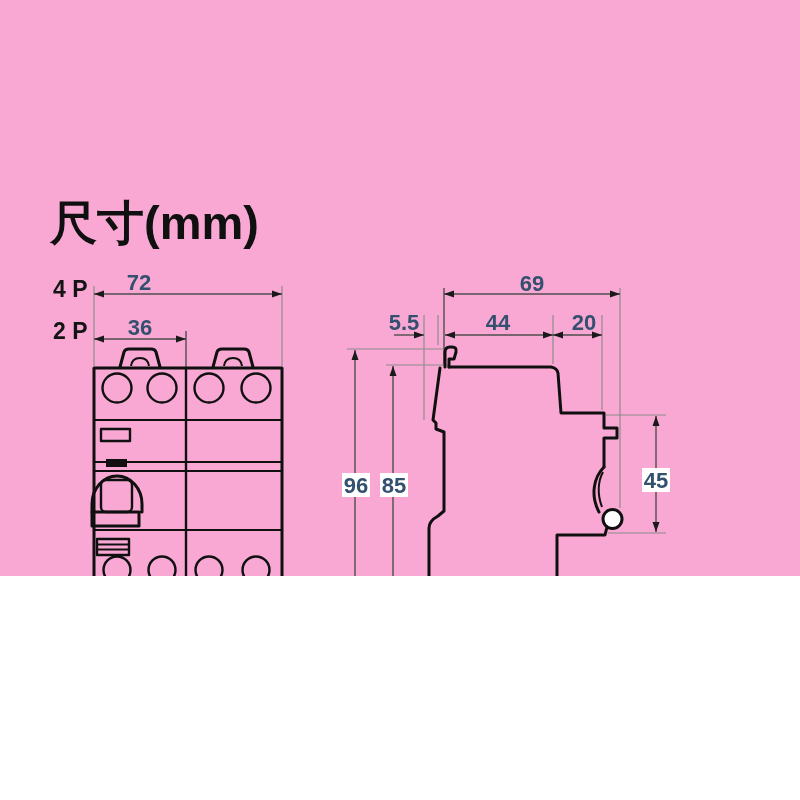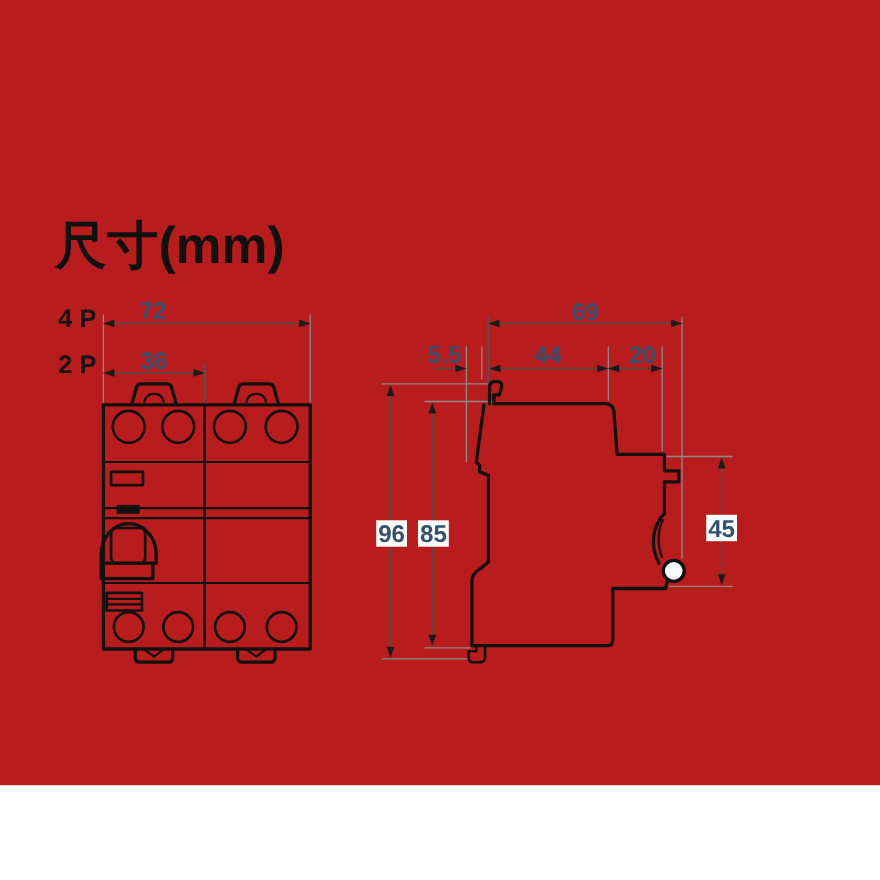--- a/index.html
+++ b/index.html
@@ -1,16 +1,16 @@
 <!DOCTYPE html>
 <html><head>
 <meta charset="utf-8">
 <style>
   html,body{margin:0;padding:0;background:#fff;}
-  .canvas{position:relative;width:800px;height:714px;background:#b91c1c;overflow:hidden;
+  .canvas{position:relative;width:800px;height:576px;background:#f9a8d4;overflow:hidden;
           font-family:"Liberation Sans", sans-serif;}
   svg{position:absolute;left:0;top:0;}
   text{font-family:"Liberation Sans", sans-serif;}
   .title-text{font-size:47px;font-weight:700;fill:#101010;}
   .dim-num{font-size:22px;font-weight:700;fill:#33506e;text-anchor:middle;}
   .pole-label{font-size:23px;font-weight:700;fill:#141414;}
   .outline{stroke:#101010;stroke-width:3;fill:none;stroke-linejoin:round;stroke-linecap:round;}
   .outline-md{stroke:#101010;stroke-width:2.4;fill:none;stroke-linejoin:round;}
   .outline-thin{stroke:#101010;stroke-width:2;fill:none;}
   .dimline{stroke:#4d4d4d;stroke-width:1.4;fill:none;}

